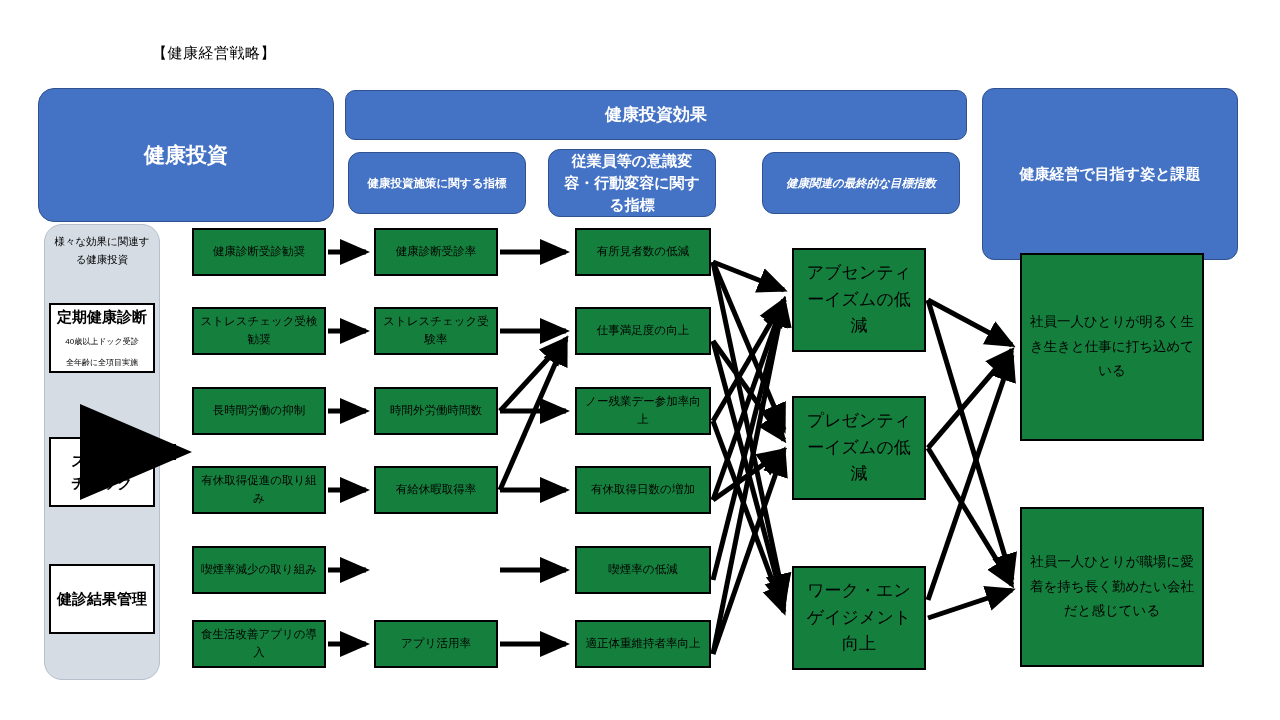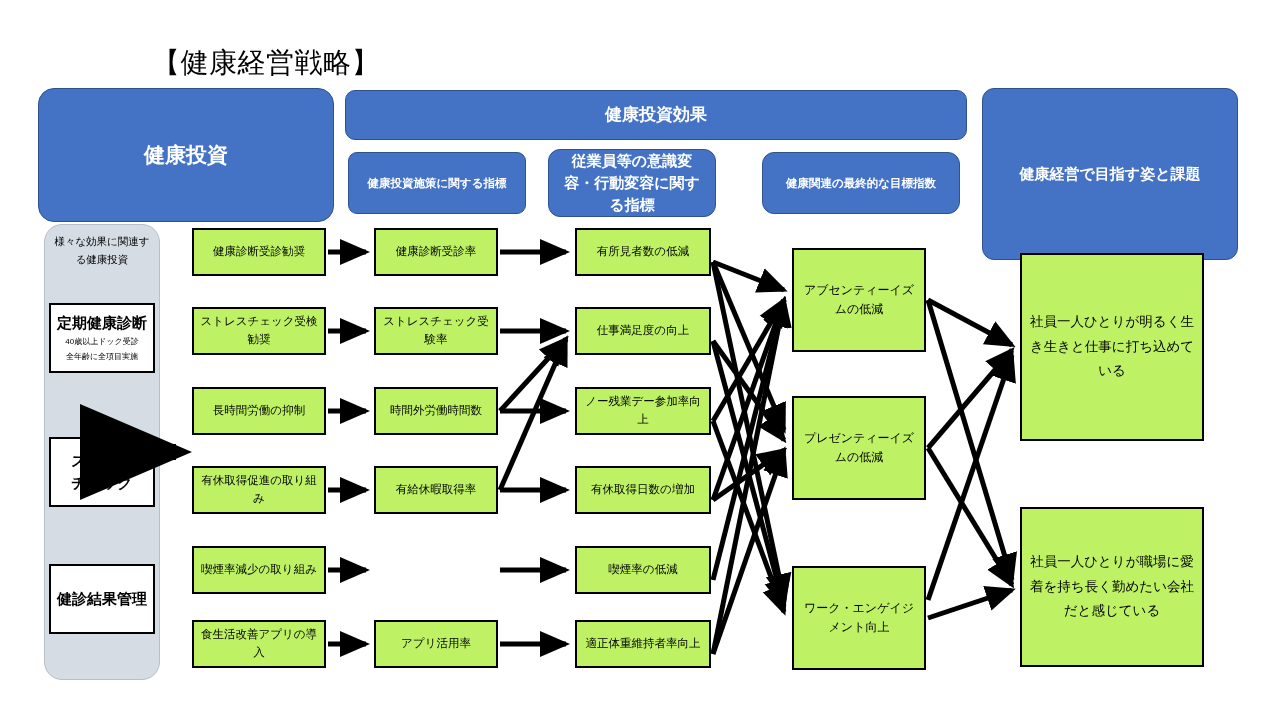--- a/index.html
+++ b/index.html
@@ -9,42 +9,42 @@
     font-family:"Liberation Sans","DejaVu Sans",sans-serif;
     color:#000;
     overflow:hidden;
     position:relative;
   }
   #stage{position:relative;width:1280px;height:720px;}
 
   
   .page-title{
     position:absolute;left:152px;top:44px;
-    font-size:28px;letter-spacing:.5px;color:#000;
+    font-size:15px;letter-spacing:.5px;color:#000;
     white-space:nowrap;
   }
 
   
   .bluebox{
     position:absolute;
     background:#4472C4;
     border:1px solid #2F528F;
     border-radius:12px;
     color:#fff;
     display:flex;align-items:center;justify-content:center;
     text-align:center;
     font-weight:bold;
     box-sizing:border-box;
     line-height:1.45;
   }
   #hdr-invest{left:38px;top:88px;width:296px;height:134px;font-size:21px;border-radius:16px;}
   #hdr-effect{left:345px;top:90px;width:622px;height:50px;font-size:17px;border-radius:10px;}
-  #hdr-sub1{left:348px;top:152px;width:178px;height:62px;font-size:11.5px;padding:0 8px;border-radius:9px;}
+  #hdr-sub1{left:348px;top:152px;width:178px;height:62px;font-size:11.5px;padding:0 8px;}
   #hdr-sub2{left:548px;top:149px;width:168px;height:68px;font-size:15px;padding:0 10px;}
-  #hdr-sub3{left:762px;top:152px;width:198px;height:62px;font-size:11.5px;padding:0 8px;}
+  #hdr-sub3{left:762px;top:152px;width:198px;height:62px;font-size:11.5px;padding:0 8px;font-style:italic;}
   #hdr-goal{left:982px;top:88px;width:256px;height:172px;font-size:15px;border-radius:12px;padding:16px 10px;}
 
   
   .capsule{
     position:absolute;left:44px;top:224px;width:116px;height:456px;
     background:#D5DCE4;border:1px solid #b6bfcb;border-radius:18px;
     box-sizing:border-box;
   }
   .capsule-title{
     position:absolute;left:50px;top:232px;width:104px;
@@ -53,38 +53,38 @@
   .inv-box{
     position:absolute;background:#fff;border:2px solid #000;
     box-sizing:border-box;
     display:flex;flex-direction:column;align-items:center;justify-content:center;
     text-align:center;
   }
   #inv-1{left:49px;top:303px;width:106px;height:70px;}
   #inv-2{left:49px;top:437px;width:106px;height:70px;justify-content:center;}
   #inv-3{left:49px;top:564px;width:106px;height:70px;}
   .inv-main{font-size:15px;font-weight:bold;line-height:1.5;}
-  .inv-sub{font-size:8px;line-height:1.6;font-weight:normal;margin-top:2px;}
+  .inv-sub{font-size:8px;line-height:1.6;font-weight:normal;margin-top:8px;}
 
   
   .pbox{
-    position:absolute;background:#bef264;border:2px solid #000;
+    position:absolute;background:#15803d;border:2px solid #000;
     box-sizing:border-box;
     display:flex;align-items:center;justify-content:center;
     text-align:center;font-size:11.5px;line-height:1.55;
     padding:0 5px;
   }
   
   .c1{left:192px;width:134px;height:48px;}
   
   .c2{left:374px;width:124px;height:48px;}
   
   .c3{left:575px;width:136px;height:48px;}
   
-  .c4{left:792px;width:134px;height:104px;font-size:12px;}
+  .c4{left:792px;width:134px;height:104px;font-size:17px;}
   
   .c5{left:1020px;width:184px;height:0;font-size:13.5px;line-height:1.85;font-family:Liberation Serif, serif;}
 
   .r1{top:228px;} .r2{top:307px;} .r3{top:387px;}
   .r4{top:466px;} .r5{top:546px;} .r6{top:620px;}
 
   #out-1{top:253px;height:188px;}
   #out-2{top:507px;height:160px;}
 
   #hc-1{top:248px;} #hc-2{top:396px;} #hc-3{top:566px;}

